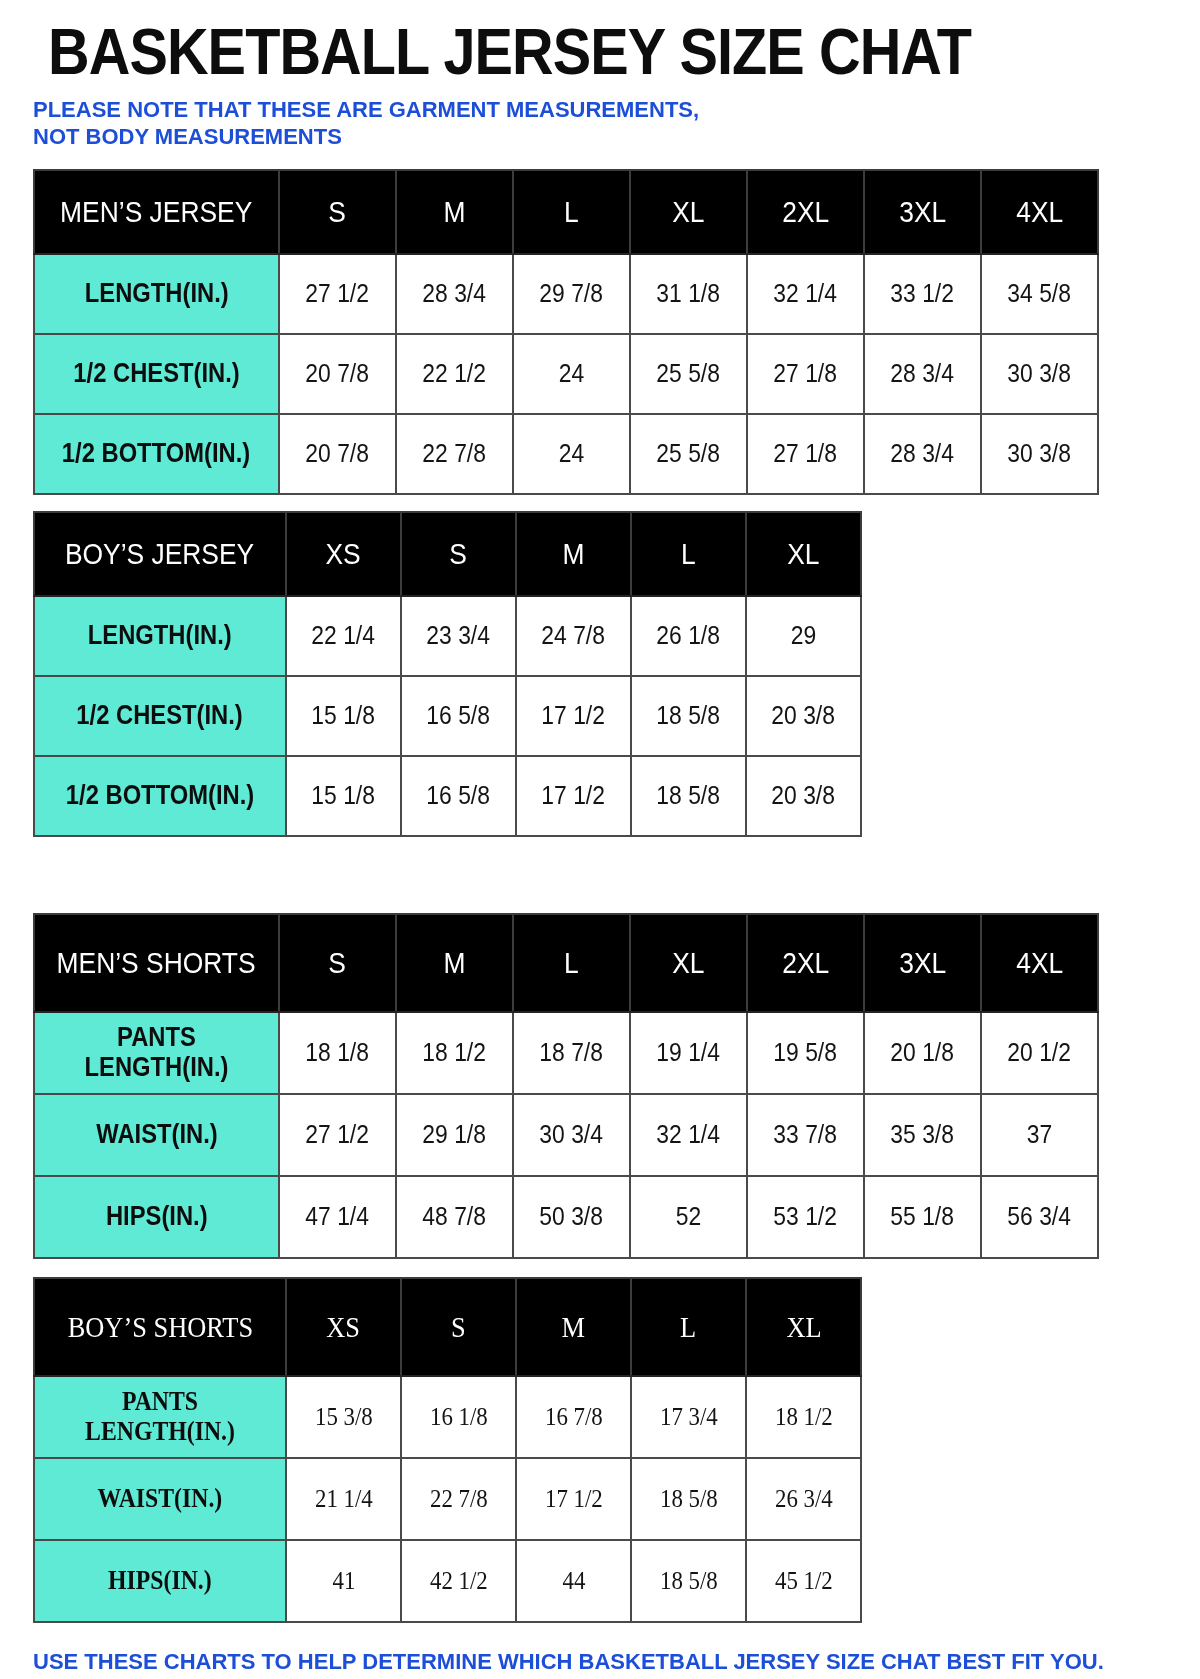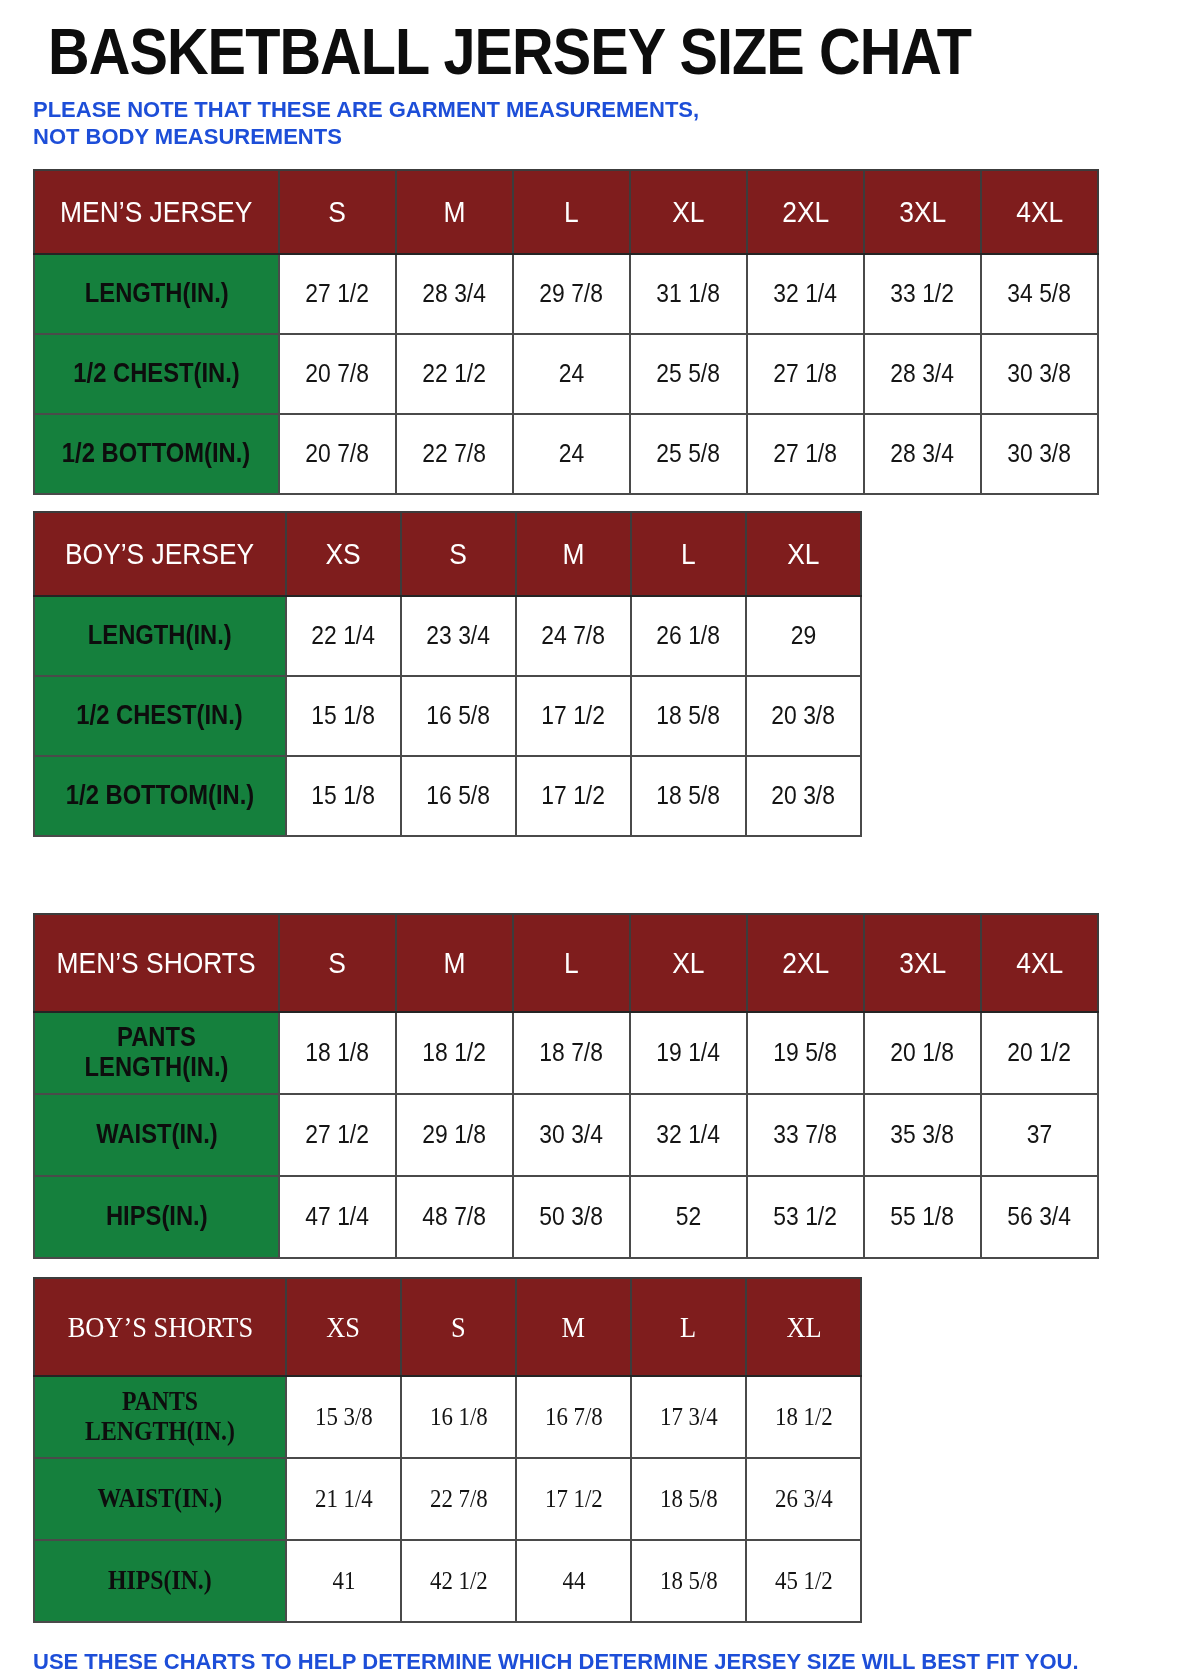--- a/index.html
+++ b/index.html
@@ -51,32 +51,32 @@
   .t-wide col.col-size{width:117px;}
   .t-narrow col.col-label{width:252px;}
   .t-narrow col.col-size{width:115px;}
   table.size-table th, table.size-table td{
     border:2px solid #4a4a4a;
     text-align:center;
     vertical-align:middle;
     padding:0;
   }
   table.size-table thead th{
-    background:#7f1d1d;
+    background:#000000;
     color:#ffffff;
     font-weight:normal;
     font-size:30px;
     border-color:#3c3c3c;
     border-bottom-color:#242424;
     margin-top:44px;
   }
   .t-jersey thead th{height:82px;}
   .t-shorts thead th{height:96px;}
   table.size-table tbody th{
-    background:#15803d;
+    background:#5eead4;
     color:#0d0d0d;
     font-weight:bold;
     font-size:27px;
   }
   table.size-table tbody td{
     background:#ffffff;
     color:#141414;
     font-size:26px;
     font-weight:normal;
   }
@@ -304,13 +304,13 @@
         <th><span class="ct">HIPS(IN.)</span></th>
         <td><span class="ct">41</span></td>
         <td><span class="ct">42 1/2</span></td>
         <td><span class="ct">44</span></td>
         <td><span class="ct">18 5/8</span></td>
         <td><span class="ct">45 1/2</span></td>
       </tr>
     </tbody>
   </table>
 
-<div class="note note-bottom">USE THESE CHARTS TO HELP DETERMINE WHICH DETERMINE JERSEY SIZE WILL BEST FIT YOU.</div>
+<div class="note note-bottom">USE THESE CHARTS TO HELP DETERMINE WHICH BASKETBALL JERSEY SIZE CHAT BEST FIT YOU.</div>
 
 </body></html>

